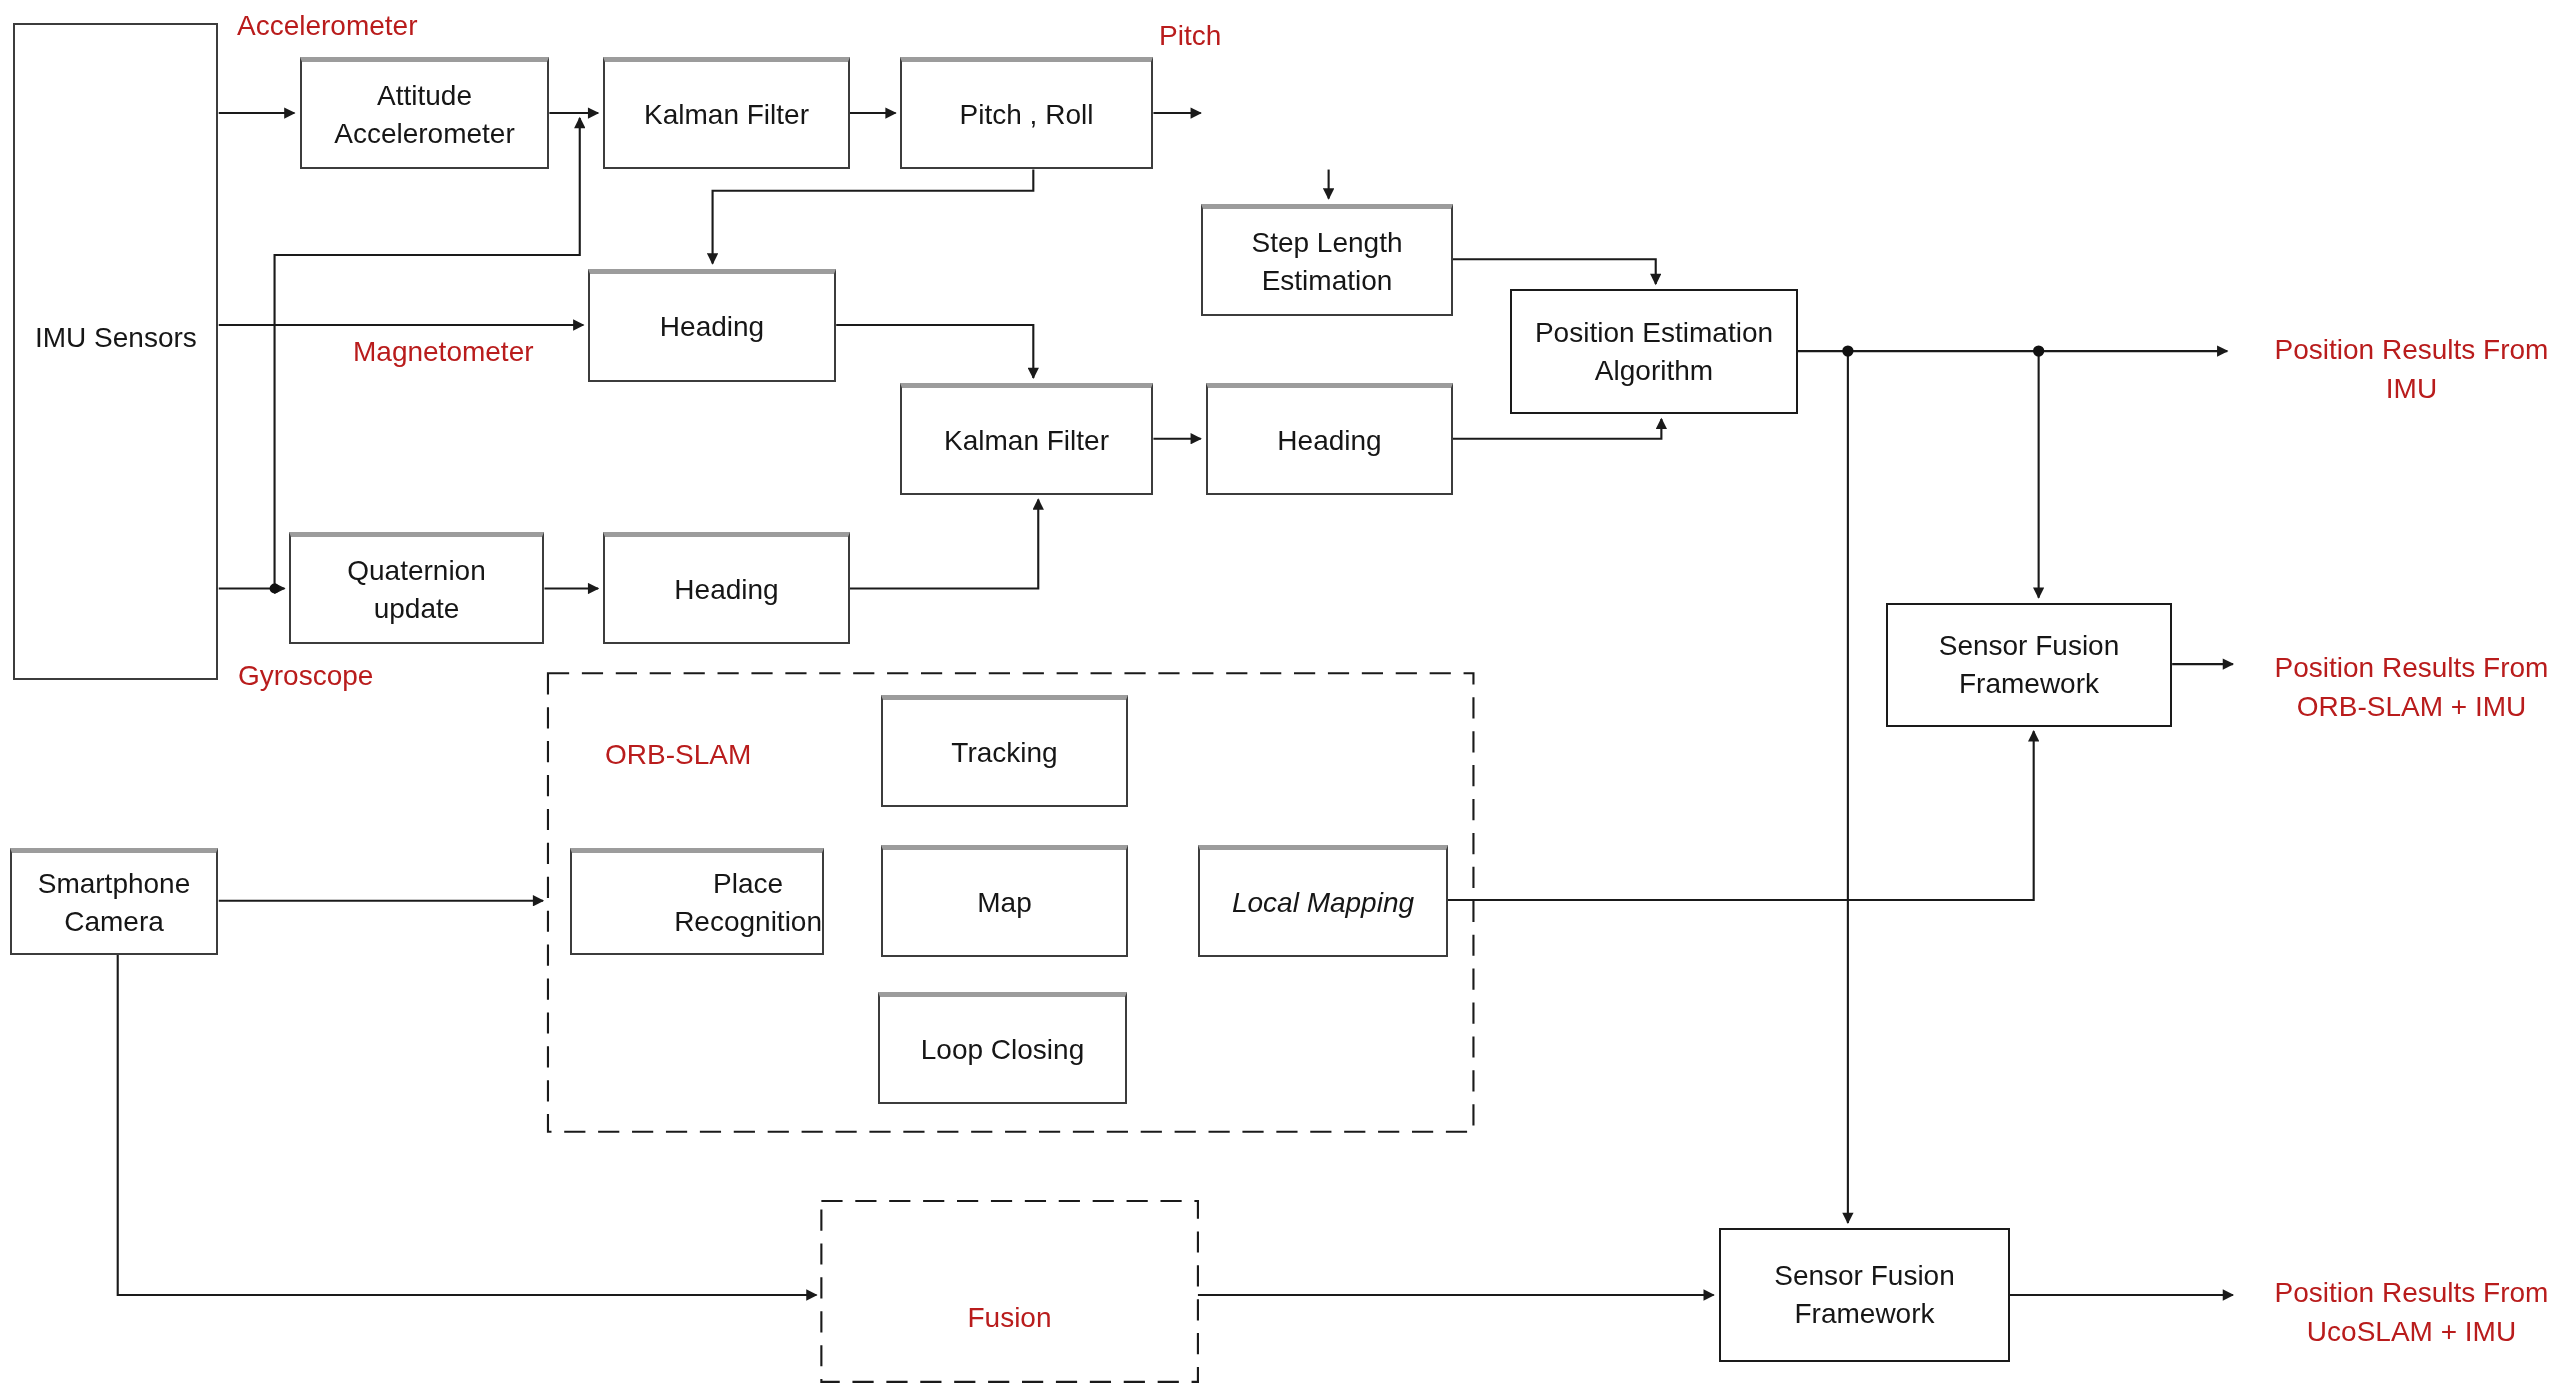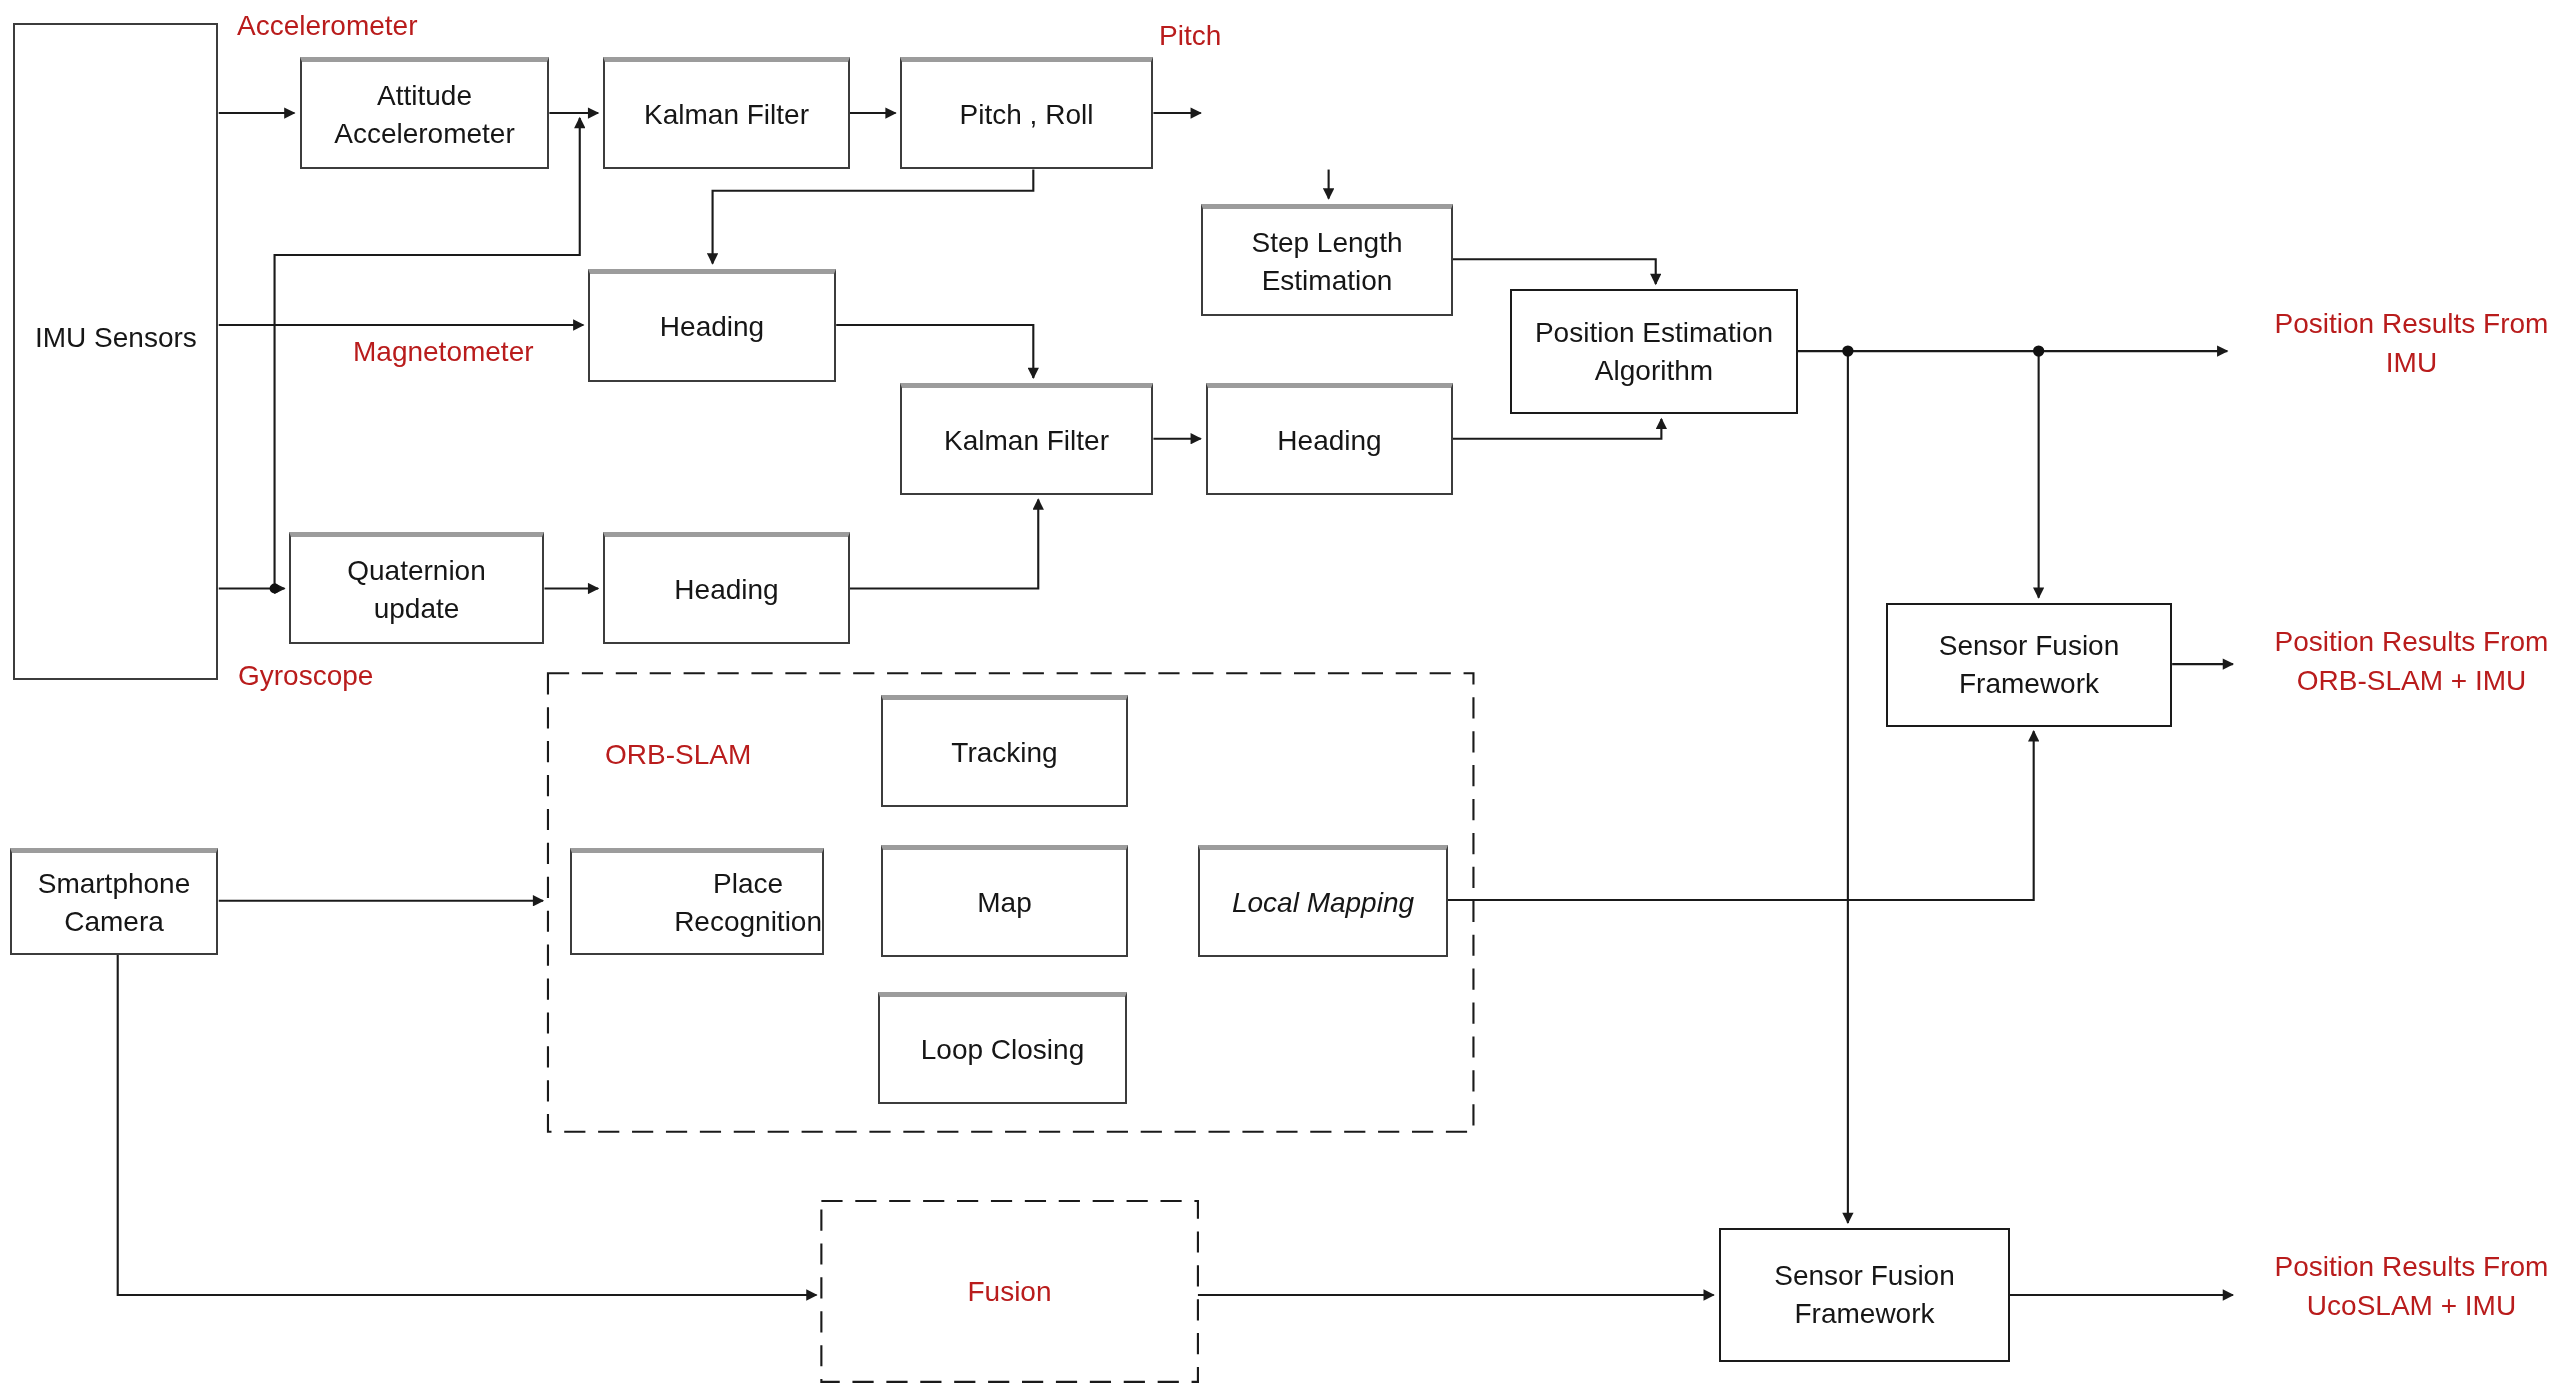--- a/index.html
+++ b/index.html
@@ -13,21 +13,21 @@
     border:2.1px solid #3c3c3c;
     display:flex; align-items:center; justify-content:center;
     text-align:center; font-size:28px; line-height:1.35; color:#161616;
   }
   .node.shade{border-top:5px solid #9c9c9c;}
   .node.plain{border:2.1px solid #1a1a1a;}
   .lbl{
     position:absolute; font-size:28px; line-height:1.4; color:#b91c1c;
     white-space:pre-line;
   }
-  .lbl.ctr{text-align:center;}
+  .lbl.ctr{text-align:center;margin-top:26px;}
   .pre{white-space:pre-line;}
 </style>
 </head>
 <body>
 
 <div class="stage">
 
   <svg class="wires" width="2576" height="1396" viewBox="0 0 3645 1976">
     <defs>
       <marker id="arr" viewBox="0 0 10 10" refX="9" refY="5" markerWidth="24" markerHeight="16" markerUnits="userSpaceOnUse" orient="auto">

